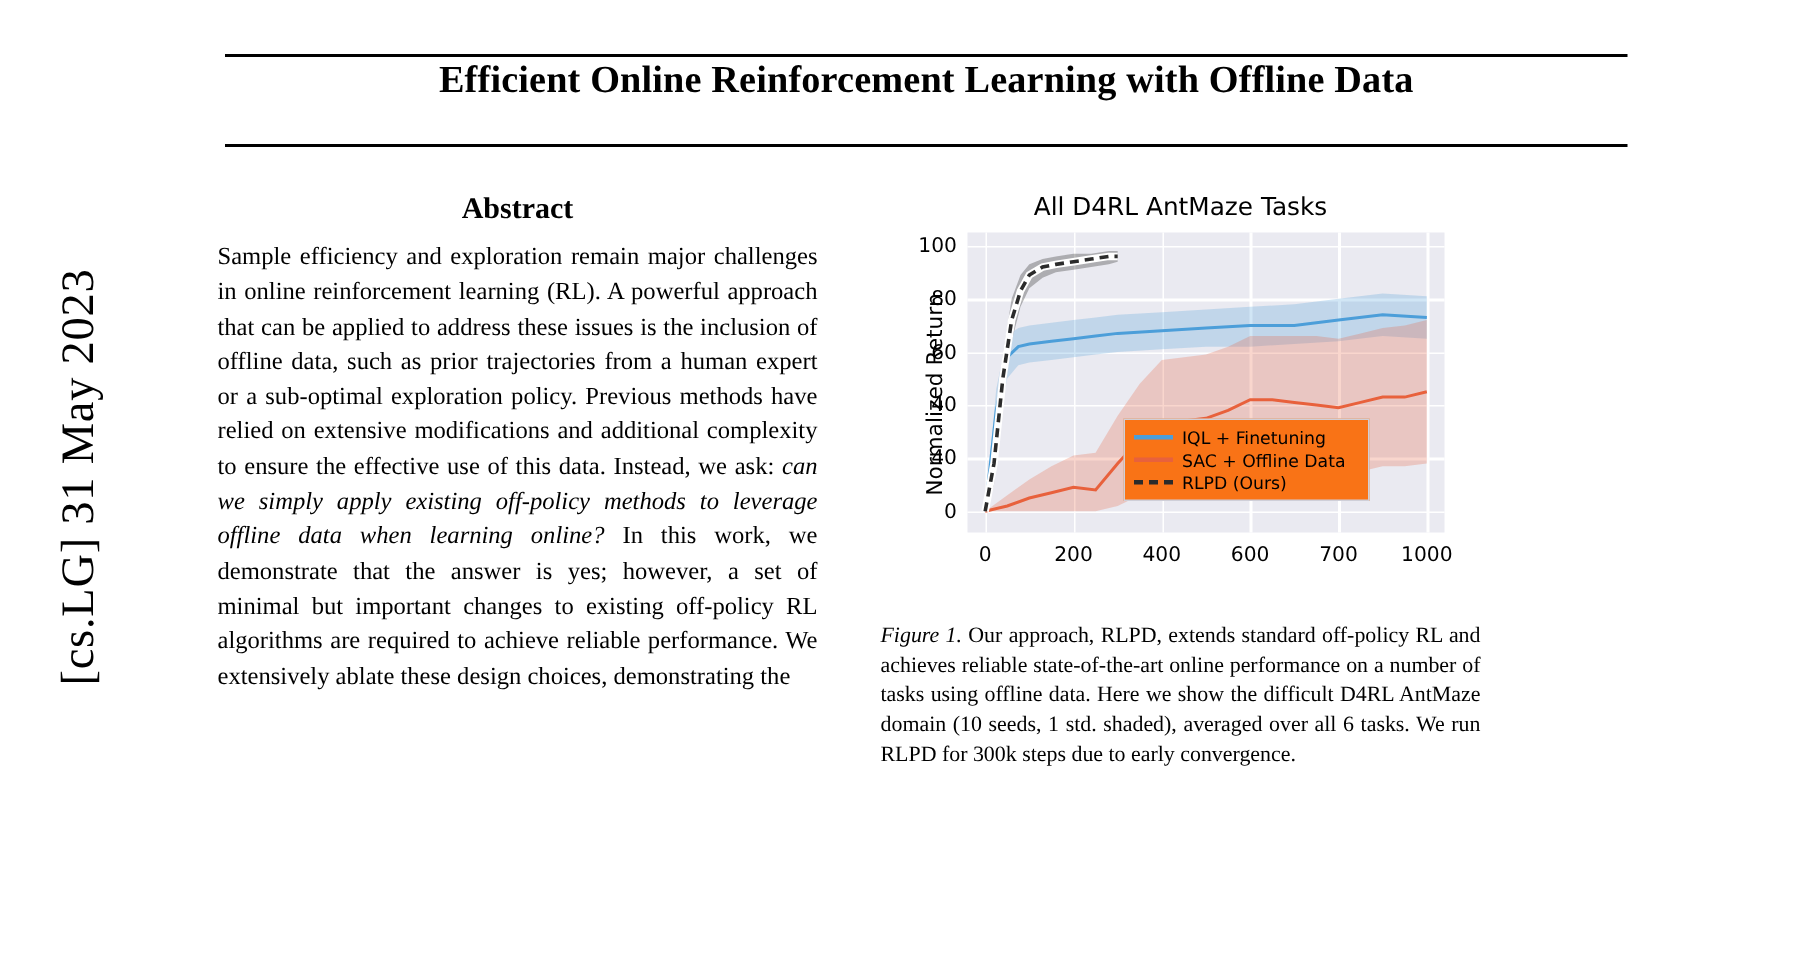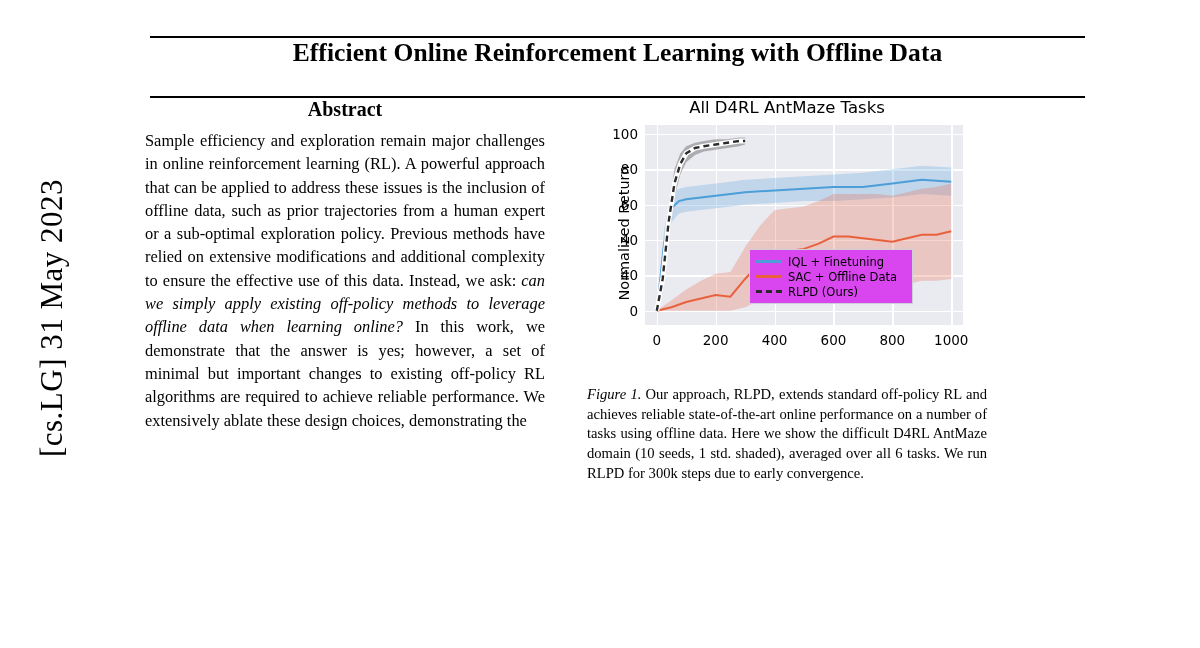--- a/index.html
+++ b/index.html
@@ -65,20 +65,21 @@
   #authors .sup {
     font-size: 11px;
     vertical-align: super;
     font-weight: bold;
   }
   #authors .gap { display: inline-block; width: 13px; }
 
   
   #columns {
     display: flex;
+    margin-top: 30px;
     padding: 0 50px 0 45px;
     gap: 42px;
   }
   #col-left { width: 400px; }
   #col-right { width: 400px; }
 
   #abstract-heading {
     text-align: center;
     font-size: 20px;
     font-weight: bold;
@@ -159,21 +160,21 @@
     width: 318px;
     text-align: center;
     font-size: 14.5px;
     font-family: "DejaVu Sans", sans-serif;
   }
   #legend {
     position: absolute;
     left: 162px;
     top: 130px;
     width: 150px;
-    background: #d946ef;
+    background: #f97316;
     border: 1px solid #cfcfd8;
     padding: 4px 6px;
     font-size: 11.5px;
     font-family: "DejaVu Sans", sans-serif;
   }
   .legend-row {
     display: flex;
     align-items: center;
     height: 15px;
   }
@@ -239,21 +240,21 @@
               <div class="ytick-label" style="top: 8.84956px;">100</div>
               <div class="gridline-v" style="left: 11.7778px;"></div>
               <div class="xtick-label" style="left: 11.7778px;">0</div>
               <div class="gridline-v" style="left: 70.6667px;"></div>
               <div class="xtick-label" style="left: 70.6667px;">200</div>
               <div class="gridline-v" style="left: 129.556px;"></div>
               <div class="xtick-label" style="left: 129.556px;">400</div>
               <div class="gridline-v" style="left: 188.444px;"></div>
               <div class="xtick-label" style="left: 188.444px;">600</div>
               <div class="gridline-v" style="left: 247.333px;"></div>
-              <div class="xtick-label" style="left: 247.333px;">800</div>
+              <div class="xtick-label" style="left: 247.333px;">700</div>
               <div class="gridline-v" style="left: 306.222px;"></div>
               <div class="xtick-label" style="left: 306.222px;">1000</div>
               <svg width="318" height="200" style="position: absolute; left: 0px; top: 0px;">
                 <path d="M11.777777777777777,185.84070796460176 L19.13888888888889,104.42477876106194 L26.5,69.02654867256638 L33.861111111111114,63.716814159292056 L41.22222222222222,61.94690265486727 L55.94444444444444,60.17699115044249 L70.66666666666666,58.407079646017706 L85.3888888888889,56.63716814159292 L100.11111111111111,54.86725663716814 L129.55555555555554,53.09734513274336 L159,51.32743362831857 L188.44444444444443,49.55752212389382 L217.8888888888889,47.787610619469035 L247.33333333333334,44.24778761061947 L276.77777777777777,40.7079646017699 L306.22222222222223,42.477876106194685 L306.22222222222223,70.79646017699116 L276.77777777777777,69.02654867256638 L247.33333333333334,72.56637168141593 L217.8888888888889,74.33628318584071 L188.44444444444443,76.1061946902655 L159,76.1061946902655 L129.55555555555554,77.87610619469028 L100.11111111111111,79.64601769911503 L85.3888888888889,81.41592920353982 L70.66666666666666,83.1858407079646 L55.94444444444444,84.95575221238938 L41.22222222222222,86.72566371681415 L33.861111111111114,88.49557522123894 L26.5,97.34513274336283 L19.13888888888889,132.7433628318584 L11.777777777777777,185.84070796460176 Z" fill="rgba(76,158,217,0.26)" stroke="none"></path>
                 <path d="M11.777777777777777,185.84070796460176 L19.13888888888889,118.58407079646017 L26.5,83.1858407079646 L33.861111111111114,76.1061946902655 L41.22222222222222,74.33628318584071 L55.94444444444444,72.56637168141593 L70.66666666666666,70.79646017699116 L85.3888888888889,69.02654867256638 L100.11111111111111,67.2566371681416 L129.55555555555554,65.48672566371681 L159,63.716814159292056 L188.44444444444443,61.94690265486727 L217.8888888888889,61.94690265486727 L247.33333333333334,58.407079646017706 L276.77777777777777,54.86725663716814 L306.22222222222223,56.63716814159292 " fill="none" stroke="#4c9ed9" stroke-width="2.0"></path>
                 <path d="M11.777777777777777,185.84070796460176 L26.5,175.2212389380531 L41.22222222222222,164.60176991150442 L55.94444444444444,155.75221238938053 L70.66666666666666,148.6725663716814 L85.3888888888889,146.90265486725662 L100.11111111111111,122.12389380530973 L114.83333333333333,100.88495575221239 L129.55555555555554,84.95575221238938 L144.27777777777777,83.1858407079646 L159,81.41592920353982 L173.72222222222223,76.1061946902655 L188.44444444444443,69.02654867256638 L203.16666666666666,69.02654867256638 L217.8888888888889,69.02654867256638 L232.61111111111111,69.02654867256638 L247.33333333333334,70.79646017699116 L262.05555555555554,67.2566371681416 L276.77777777777777,63.716814159292056 L291.5,61.94690265486727 L306.22222222222223,58.407079646017706 L306.22222222222223,153.98230088495575 L291.5,155.75221238938053 L276.77777777777777,155.75221238938053 L262.05555555555554,159.2920353982301 L247.33333333333334,161.06194690265488 L232.61111111111111,159.2920353982301 L217.8888888888889,159.2920353982301 L203.16666666666666,157.52212389380531 L188.44444444444443,157.52212389380531 L173.72222222222223,161.06194690265488 L159,164.60176991150442 L144.27777777777777,166.3716814159292 L129.55555555555554,168.141592920354 L114.83333333333333,175.2212389380531 L100.11111111111111,182.30088495575222 L85.3888888888889,185.84070796460176 L70.66666666666666,185.84070796460176 L55.94444444444444,185.84070796460176 L41.22222222222222,185.84070796460176 L26.5,185.84070796460176 L11.777777777777777,185.84070796460176 Z" fill="rgba(232,97,60,0.26)" stroke="none"></path>
                 <path d="M11.777777777777777,185.84070796460176 L26.5,182.30088495575222 L41.22222222222222,176.99115044247787 L55.94444444444444,173.4513274336283 L70.66666666666666,169.91150442477877 L85.3888888888889,171.68141592920352 L100.11111111111111,153.98230088495575 L114.83333333333333,138.05309734513276 L129.55555555555554,125.66371681415929 L144.27777777777777,125.66371681415929 L159,123.89380530973452 L173.72222222222223,118.58407079646017 L188.44444444444443,111.50442477876106 L203.16666666666666,111.50442477876106 L217.8888888888889,113.27433628318585 L232.61111111111111,115.04424778761062 L247.33333333333334,116.8141592920354 L262.05555555555554,113.27433628318585 L276.77777777777777,109.7345132743363 L291.5,109.7345132743363 L306.22222222222223,106.19469026548673 " fill="none" stroke="#e8613c" stroke-width="2.0"></path>
                 <path d="M11.777777777777777,185.84070796460176 L17.666666666666664,139.8230088495575 L23.555555555555554,81.41592920353982 L29.444444444444443,44.24778761061947 L35.33333333333333,28.318584070796447 L41.22222222222222,21.238938053097343 L50.05555555555556,17.699115044247804 L58.888888888888886,15.929203539823021 L70.66666666666666,14.159292035398238 L82.44444444444444,14.159292035398238 L94.22222222222221,12.389380530973455 L100.11111111111111,12.389380530973455 L100.11111111111111,19.469026548672588 L94.22222222222221,21.238938053097343 L82.44444444444444,23.008849557522126 L70.66666666666666,24.77876106194691 L58.888888888888886,26.548672566371692 L50.05555555555556,30.08849557522123 L41.22222222222222,37.168141592920335 L35.33333333333333,49.55752212389382 L29.444444444444443,72.56637168141593 L23.555555555555554,113.27433628318585 L17.666666666666664,168.141592920354 L11.777777777777777,185.84070796460176 Z" fill="rgba(43,43,43,0.32)" stroke="none"></path>
                 <path d="M11.777777777777777,185.84070796460176 L17.666666666666664,153.98230088495575 L23.555555555555554,97.34513274336283 L29.444444444444443,58.407079646017706 L35.33333333333333,38.93805309734512 L41.22222222222222,28.318584070796447 L50.05555555555556,23.008849557522126 L58.888888888888886,21.238938053097343 L70.66666666666666,19.469026548672588 L82.44444444444444,17.699115044247804 L94.22222222222221,15.929203539823021 L100.11111111111111,15.929203539823021 " fill="none" stroke="#ffffff" stroke-width="5"></path>
                 <path d="M11.777777777777777,185.84070796460176 L17.666666666666664,153.98230088495575 L23.555555555555554,97.34513274336283 L29.444444444444443,58.407079646017706 L35.33333333333333,38.93805309734512 L41.22222222222222,28.318584070796447 L50.05555555555556,23.008849557522126 L58.888888888888886,21.238938053097343 L70.66666666666666,19.469026548672588 L82.44444444444444,17.699115044247804 L94.22222222222221,15.929203539823021 L100.11111111111111,15.929203539823021 " fill="none" stroke="#2b2b2b" stroke-width="2.4" stroke-dasharray="6,4"></path>

